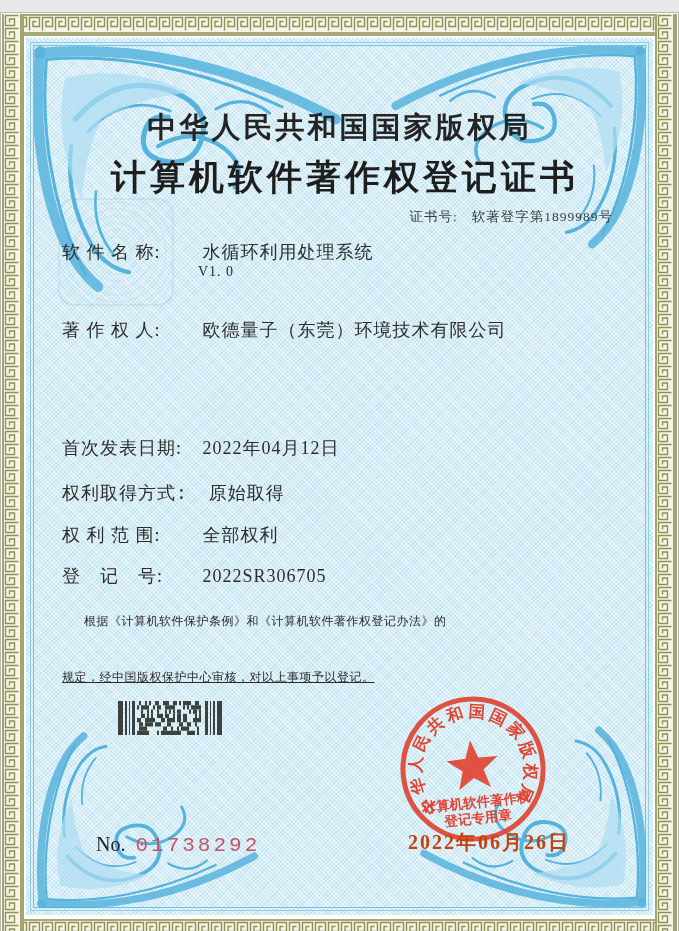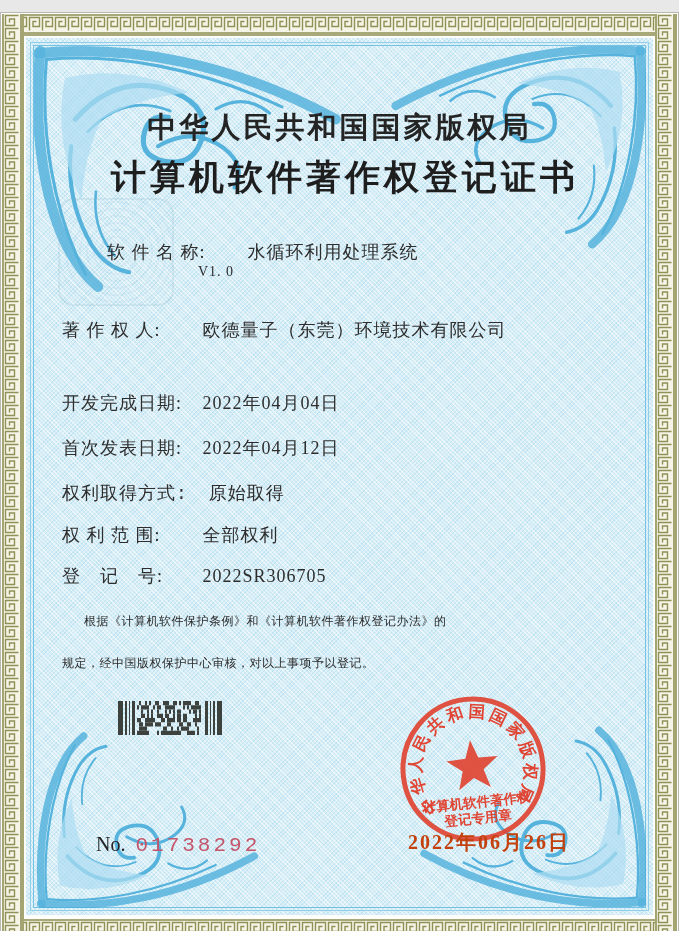--- a/index.html
+++ b/index.html
@@ -47,21 +47,21 @@
     position:absolute;right:66px;top:196px;font-size:13.5px;color:#3c3c3c;
     letter-spacing:1px;
   }
   .cert-no .gap{display:inline-block;width:14px;}
   .field-row{position:absolute;left:62px;right:36px;font-size:18px;color:#2d2d2d;}
   .field-label{display:inline-block;width:136px;letter-spacing:1px;}
   .field-value{letter-spacing:1px;}
   .value-line2{position:absolute;left:198px;top:252px;font-size:14px;color:#2d2d2d;letter-spacing:1px;}
   .statement{position:absolute;left:62px;width:556px;font-size:12px;color:#2b2b2b;letter-spacing:.5px;}
   .statement.l1{top:601px;text-indent:22px;}
-  .statement.l2{top:643px;}
+  .statement.l2{top:657px;text-decoration:underline;}
   .serial{position:absolute;left:96px;top:821px;font-size:20px;color:#242424;}
   .serial .num{
     font-family:"Liberation Mono","DejaVu Sans Mono",monospace;
     color:#c4556a;letter-spacing:3px;margin-left:10px;font-size:21px;
   }
   .issue-date{
     position:absolute;left:408px;top:817px;font-size:20px;color:#c2410c;
     letter-spacing:2px;font-weight:bold;
   }
   .seal{position:absolute;left:398px;top:682px;width:150px;height:150px;transform:rotate(-6deg);}
@@ -139,33 +139,32 @@
       <use href="#flourish"></use>
     </svg>
   <svg class="flourish" style="left:418px;top:712px;transform:scale(-1,-1);" width="228" height="183">
       <use href="#flourish"></use>
     </svg>
 
   <div class="watermark"></div>
 
   <div class="authority">中华人民共和国国家版权局</div>
   <div class="cert-title">计算机软件著作权登记证书</div>
-
-  <div class="field-row" style="top:228px;padding-left:45px;">
+  <div class="cert-no">
+    <span>证书号:</span><span class="gap"></span><span>软著登字第1899989号</span>
+  </div>
+
+  <div class="field-row" style="top:228px;">
     <span class="field-label">软 件 名 称:</span>
     <span class="field-value">水循环利用处理系统</span>
   </div>
   <div class="value-line2">V1. 0</div>
   <div class="field-row" style="top:306px;">
     <span class="field-label">著 作 权 人:</span>
     <span class="field-value">欧德量子（东莞）环境技术有限公司</span>
-  </div>
-  <div class="field-row" style="top:379px;">
-    <span class="field-label">开发完成日期:</span>
-    <span class="field-value">2022年04月04日</span>
   </div>
   <div class="field-row" style="top:424px;">
     <span class="field-label">首次发表日期:</span>
     <span class="field-value">2022年04月12日</span>
   </div>
   <div class="field-row" style="top:469px;font-family:Liberation Mono, monospace;">
     <span class="field-label">权利取得方式:</span>
     <span class="field-value">原始取得</span>
   </div>
   <div class="field-row" style="top:511px;">

